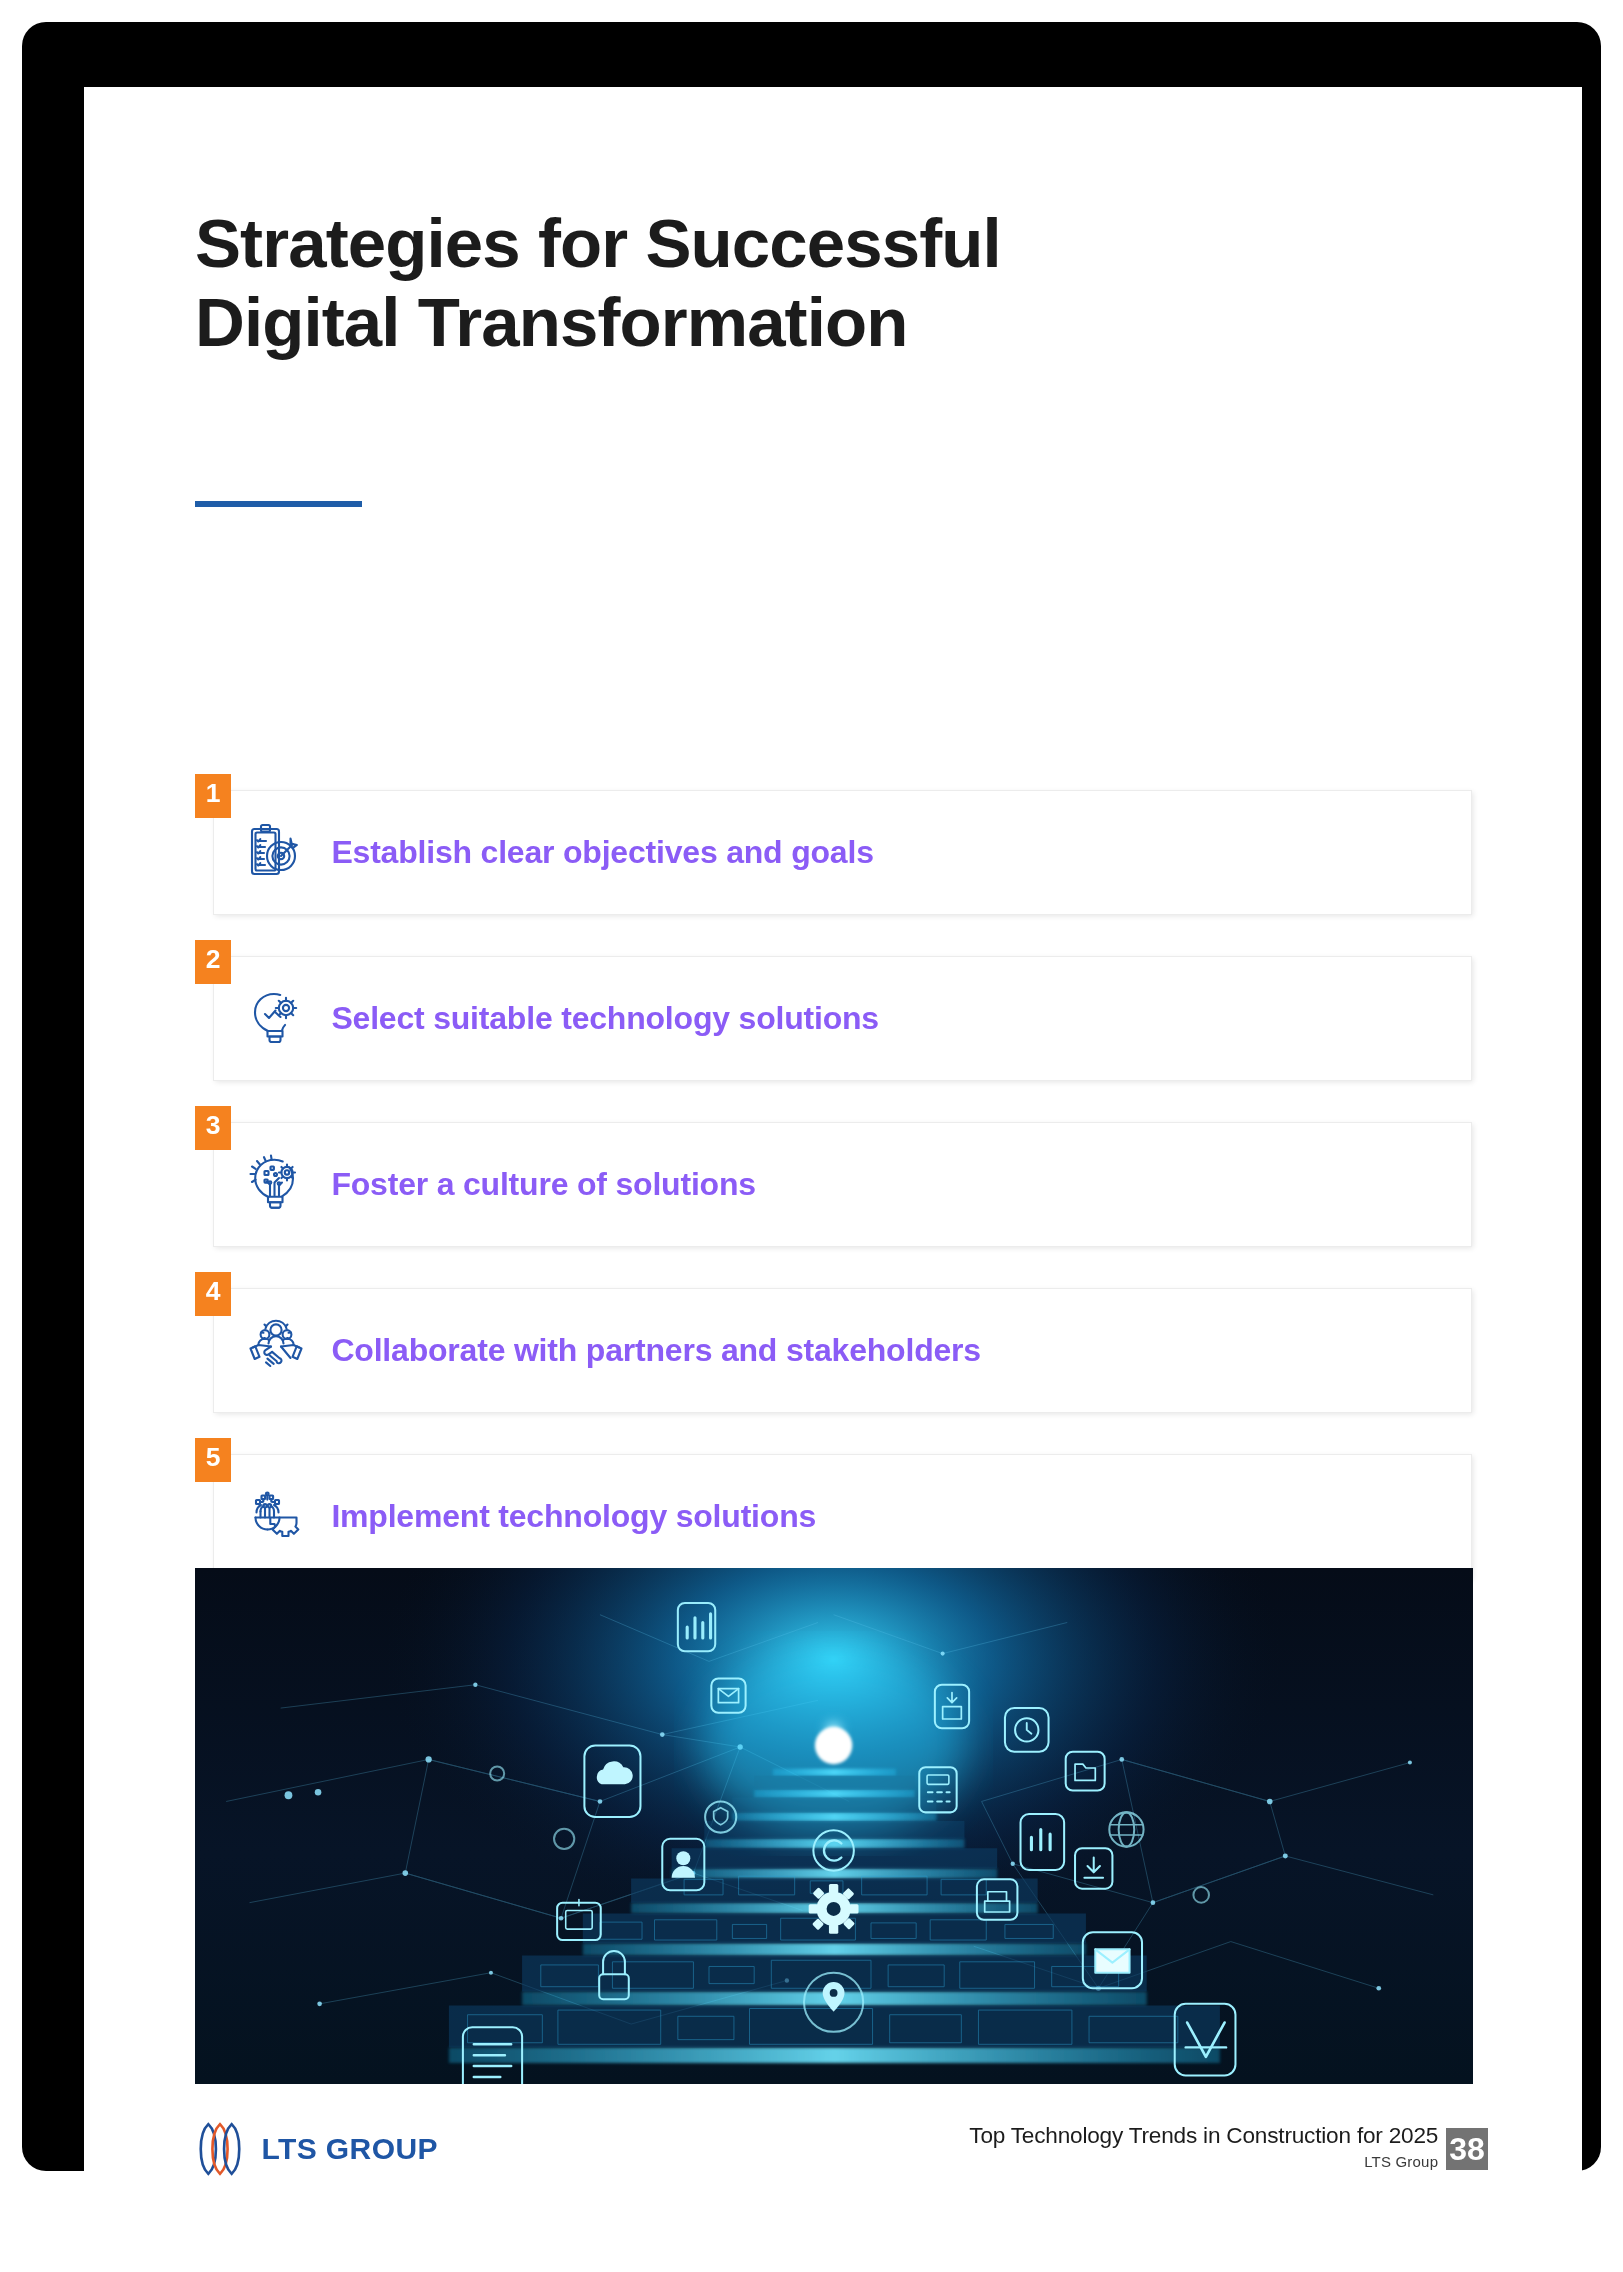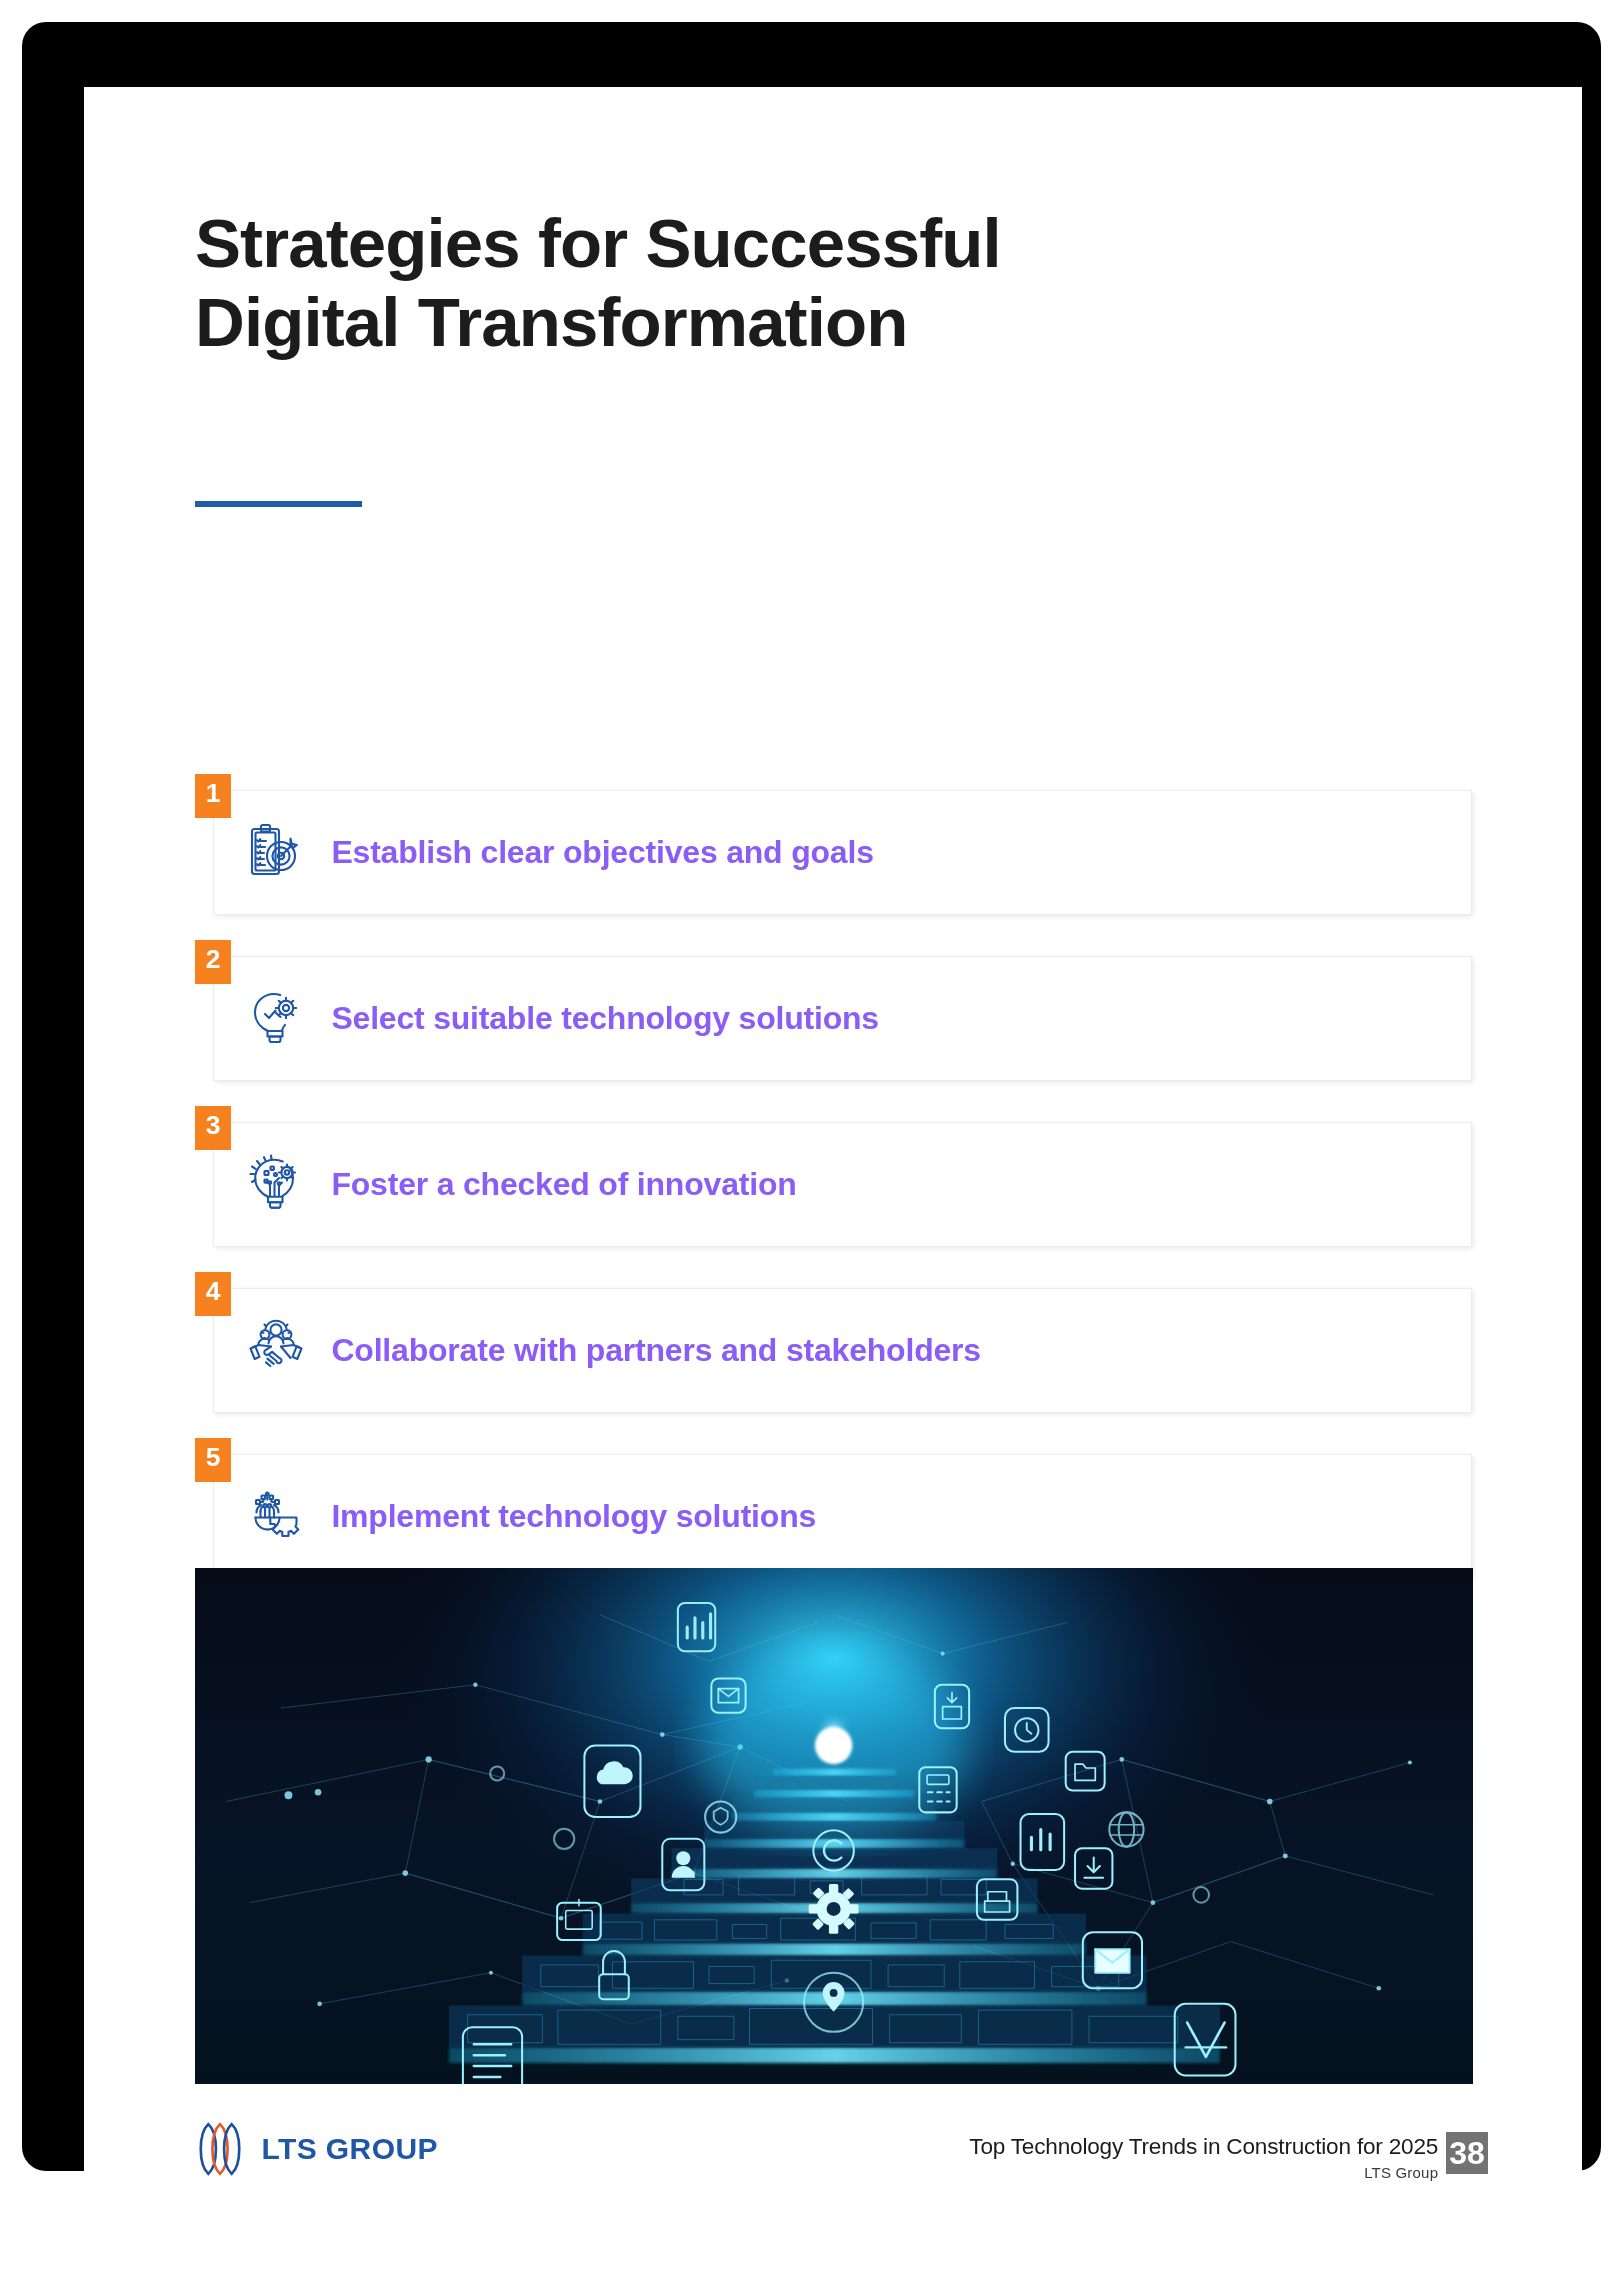--- a/index.html
+++ b/index.html
@@ -162,23 +162,23 @@
   #brand-name {
     font-size: 30px;
     font-weight: 700;
     color: #1f56a5;
     letter-spacing: 0.4px;
   }
 
   #footer-meta {
     position: absolute;
     right: 94px;
-    top: 17px;
+    top: 6px;
     display: flex;
-    align-items: flex-start;
+    align-items: flex-end;
     gap: 7.8px;
   }
 
   #footer-texts { text-align: right; padding-top: 2.3px; }
 
   #footer-doc-title {
     font-size: 22.6px;
     color: #1c1c1c;
     letter-spacing: -0.2px;
     white-space: nowrap;
@@ -267,21 +267,21 @@
             <circle cx="43" cy="20.5" r="2.2"></circle>
             <path d="M43 12.5v2.3M43 26.1v2.3M35 20.5h2.3M48.7 20.5H51M37.4 14.9l1.6 1.6M47 24.5l1.6 1.6M48.6 14.9L47 16.5M39 24.5l-1.6 1.6"></path>
             <rect x="20.5" y="19" width="4" height="4" rx="0.6"></rect>
             <rect x="26.5" y="14.5" width="3.4" height="3.4" rx="0.6"></rect>
             <rect x="20.5" y="27.5" width="3.2" height="3.2" rx="0.6"></rect>
             <circle cx="31.5" cy="22.5" r="1.5"></circle>
             <path d="M26 32.5v11M30.5 30.5v13M35 33.5v10M30.5 30.5l4.5-4.5M26 32.5l-3.5-3M35 33.5l3-3"></path>
             <circle cx="26" cy="30.5" r="1.3"></circle>
             <circle cx="35" cy="31.5" r="1.3"></circle>
           </svg>
-          <span class="step-label">Foster a checked of innovation</span>
+          <span class="step-label">Foster a culture of solutions</span>
         </div>
       </div>
 
       <div class="step-row">
         <div class="step-badge">4</div>
         <div class="step-card">
           <svg class="step-icon" viewBox="0 0 64 64" fill="none" stroke="#1f56a5" stroke-width="2.1" stroke-linecap="round" stroke-linejoin="round">
             <path d="M21.5 10.5a11 11 0 0 1 21 0"></path>
             <path d="M20.5 6.5l1.6 1.8M43.5 6.5l-1.6 1.8M17 14.5l2.4.3M47 14.5l-2.4.3M18.5 21l2.2-1M45.5 21l-2.2-1"></path>
             <circle cx="32" cy="12" r="5.6"></circle>

